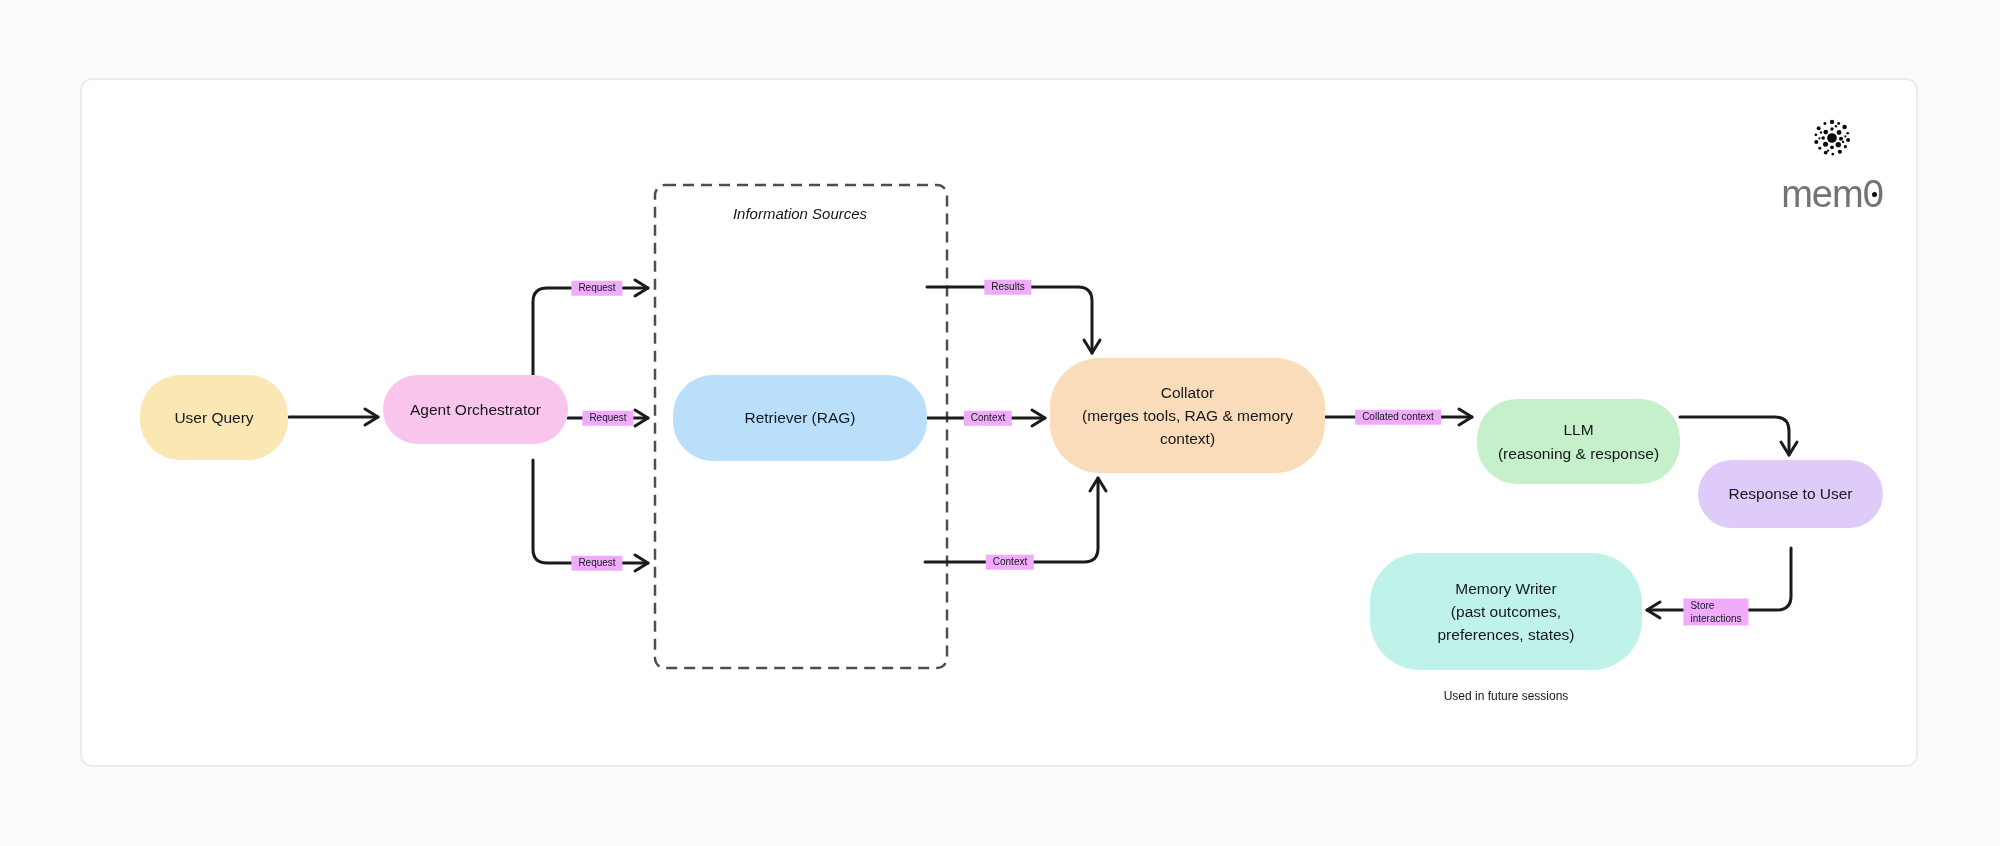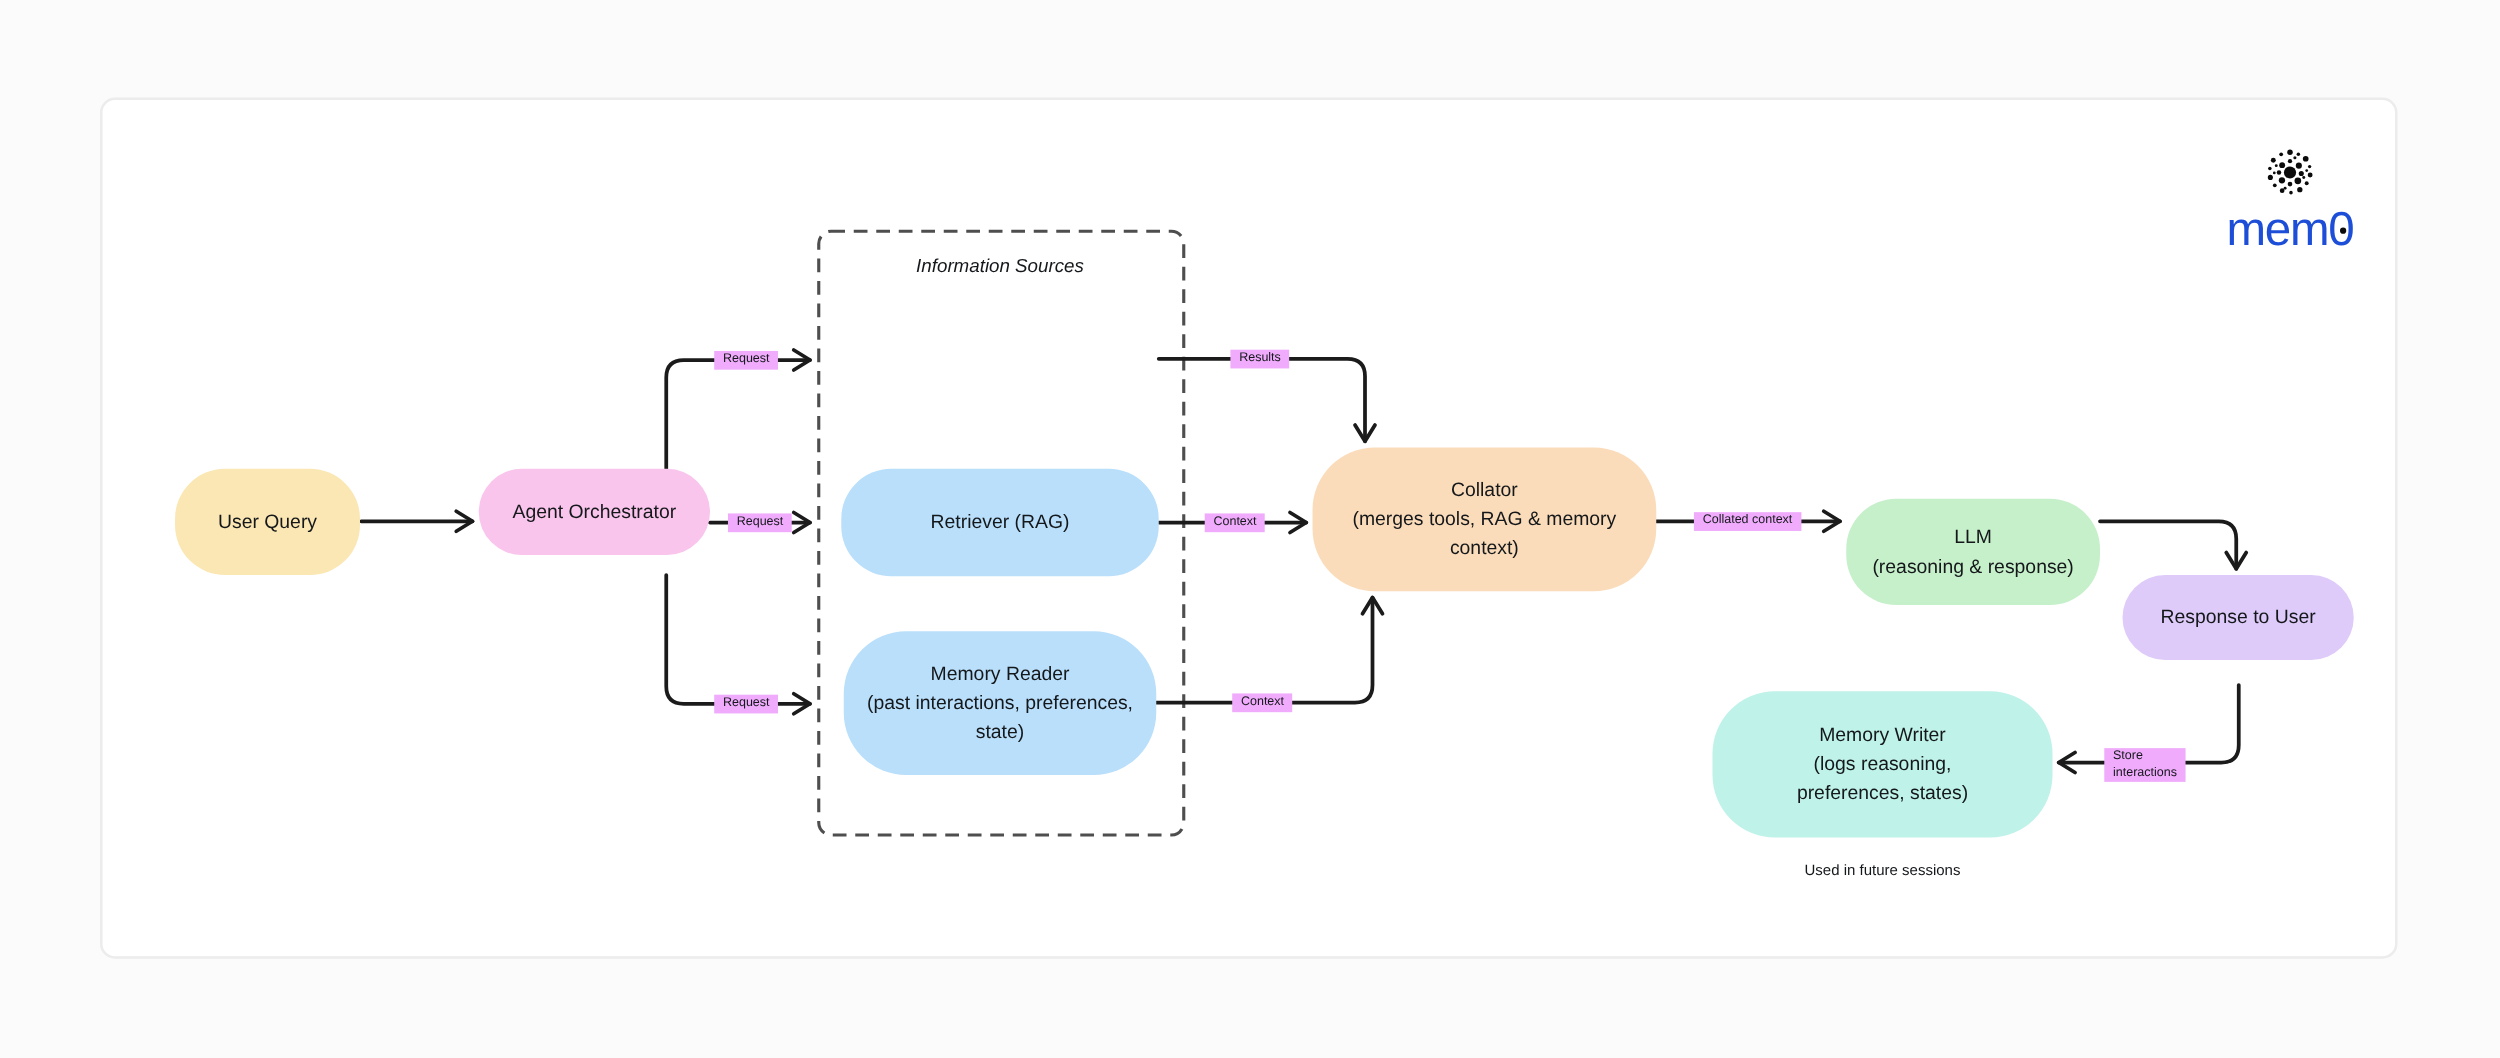--- a/index.html
+++ b/index.html
@@ -58,22 +58,22 @@
     position:absolute;left:1506px;top:696px;transform:translate(-50%,-50%);
     font-size:12px;font-weight:500;white-space:nowrap;
   }
 
   .logo{
     position:absolute;left:1770px;top:116px;width:124px;
     display:flex;flex-direction:column;align-items:center;
   }
   .logo-dots{width:44px;height:44px;}
   .logo-text{
-    position:relative;margin-top:2px;
-    font-size:38px;letter-spacing:-1px;color:#1d4ed8;line-height:1.2;
+    position:relative;margin-top:12px;
+    font-size:38px;letter-spacing:-1px;color:#737373;line-height:1.2;
   }
   .logo-zero-dot{
     position:absolute;right:6px;top:20px;width:5px;height:5px;border-radius:50%;
     background:#0b0b0b;
   }
 </style>
 </head>
 <body>
 
 <div class="stage">
@@ -101,31 +101,28 @@
       <path d="M1680 417 H1775 Q1789 417 1789 431 V455" marker-end="url(#arrowhead)"></path>
       <path d="M1791 548 V596 Q1791 610 1777 610 H1647" marker-end="url(#arrowhead)"></path>
     </g>
   </svg>
 
   <div class="group-title">Information Sources</div>
 
   <div class="node r40 n-user-query" style="background: rgb(251, 231, 179);">User Query</div>
   <div class="node r40 n-agent-orchestrator" style="background: rgb(250, 197, 236);">Agent Orchestrator</div>
   <div class="node r40 n-retriever" style="background: rgb(185, 223, 251);">Retriever (RAG)</div>
-  <div class="node r50 n-memory-reader" style="background: rgb(185, 223, 251);">Memory Reader
-(past interactions, preferences,
-state)</div>
   <div class="node r50 n-collator" style="background: rgb(251, 220, 186);">Collator
 (merges tools, RAG &amp; memory
 context)</div>
   <div class="node r40 n-llm" style="background: rgb(198, 240, 202); margin-top: 24px;">LLM
 (reasoning &amp; response)</div>
   <div class="node r40 n-response" style="background: rgb(222, 203, 249);">Response to User</div>
   <div class="node r50 n-memory-writer" style="background: rgb(191, 242, 233);">Memory Writer
-(logs reasoning,
+(past outcomes,
 preferences, states)</div>
 
   <div class="edge-label el-request-1">Request</div>
   <div class="edge-label el-request-2">Request</div>
   <div class="edge-label el-request-3">Request</div>
   <div class="edge-label el-results">Results</div>
   <div class="edge-label el-context-1">Context</div>
   <div class="edge-label el-context-2">Context</div>
   <div class="edge-label el-collated">Collated context</div>
   <div class="edge-label el-store">Store

